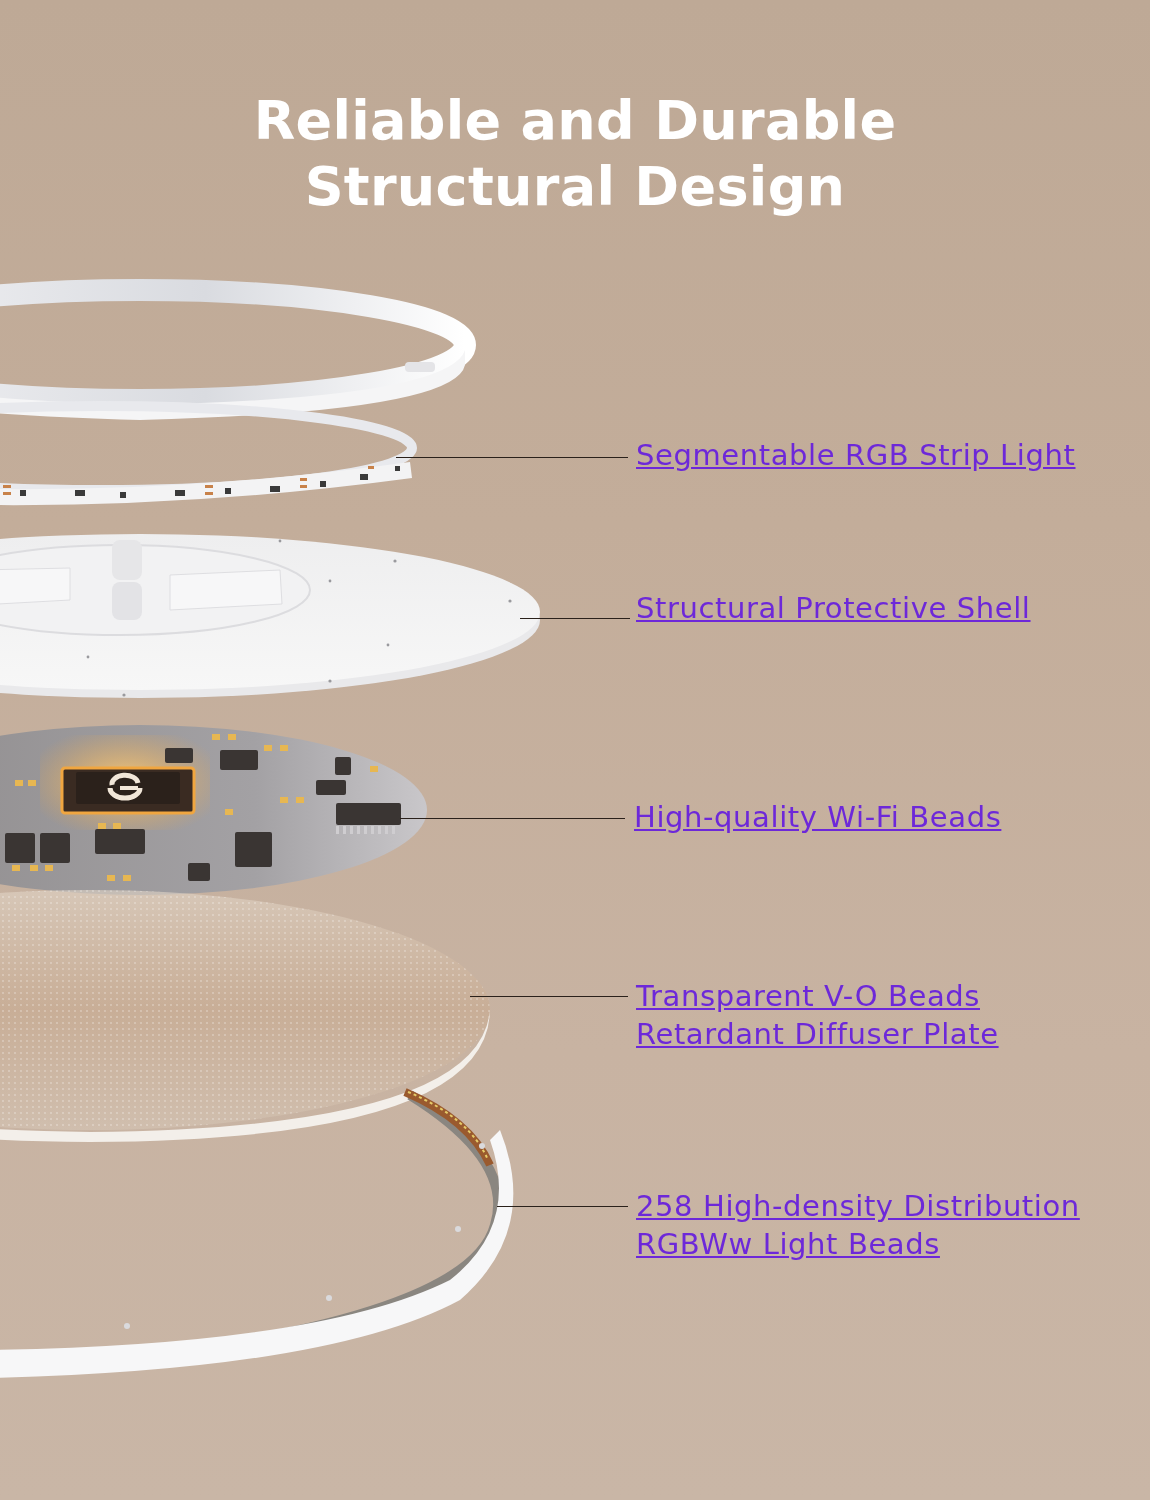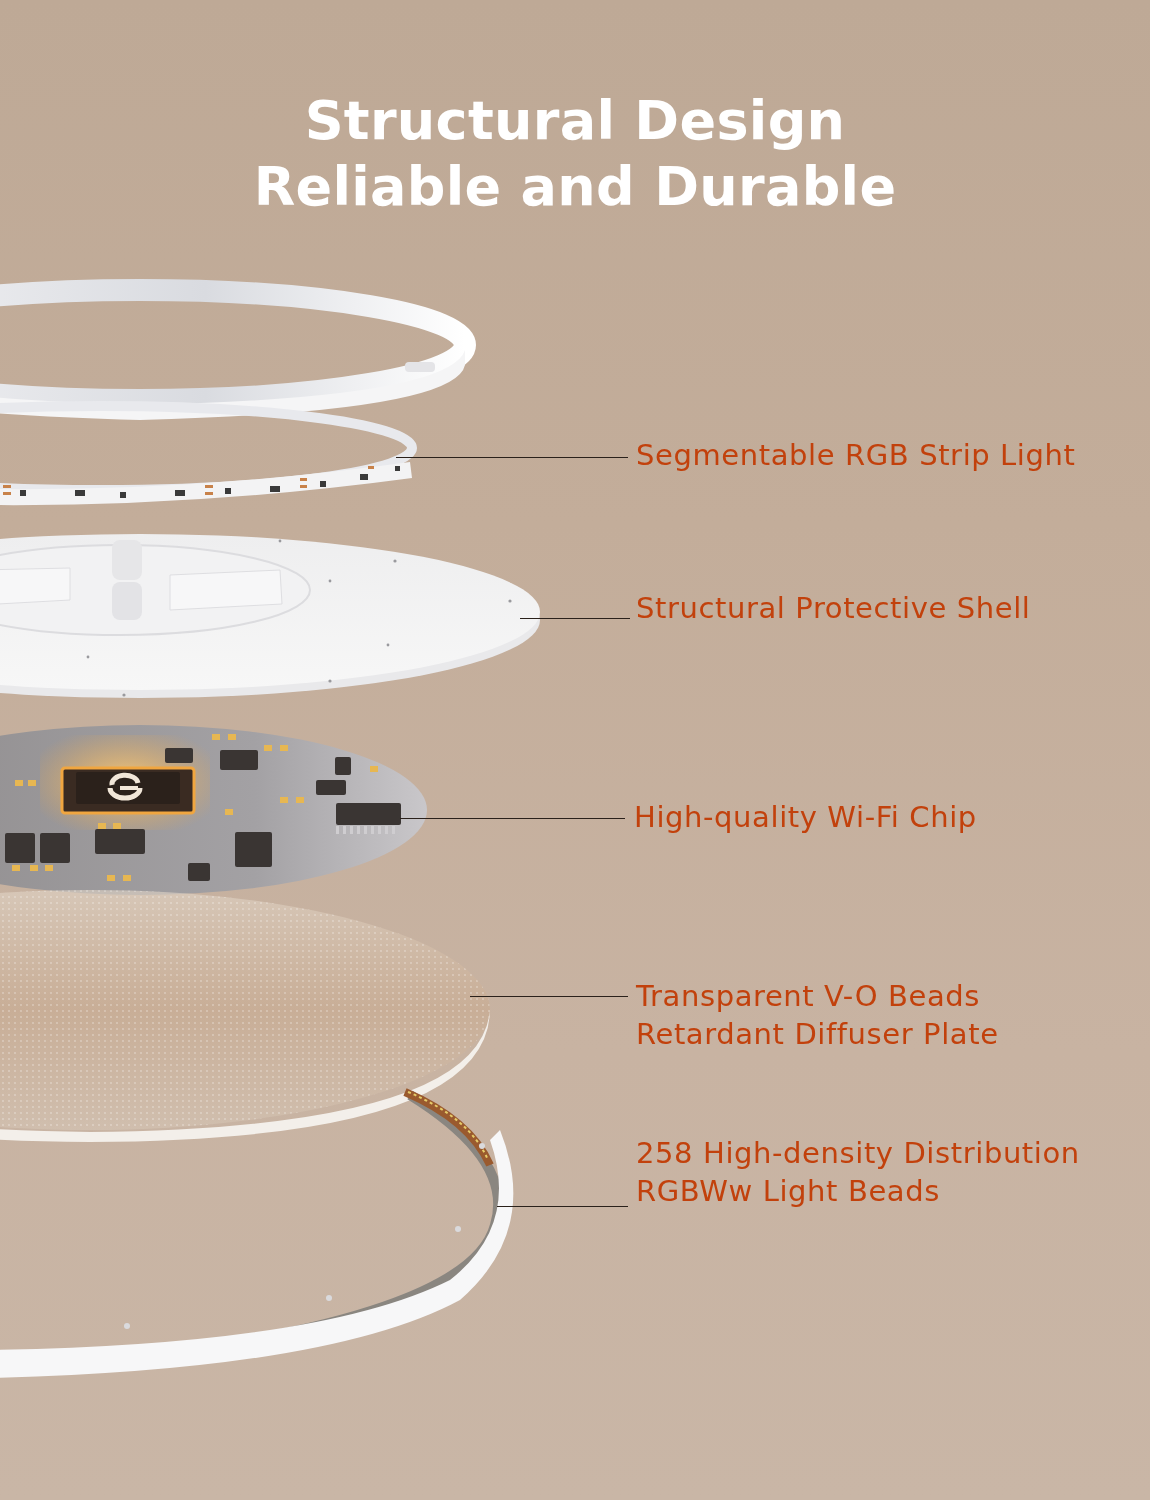--- a/index.html
+++ b/index.html
@@ -12,31 +12,31 @@
     position: absolute; left: 0; width: 1150px; top: 88px;
     text-align: center; color: #ffffff; font-weight: bold;
     font-size: 54px; line-height: 66px; letter-spacing: 0.3px;
     font-family: "DejaVu Sans", "Liberation Sans", sans-serif;
   }
   .title div { display: block; }
   .illus { position: absolute; left: 0; top: 0; width: 1150px; height: 1500px; }
   .callout { position: absolute; }
   .callout .line { position: absolute; height: 1px; background: #2a211b; }
   .callout .label {
-    position: absolute; color: #c2410c; font-size: 29px; line-height: 38px;
+    position: absolute; color: #6d28d9; font-size: 29px; line-height: 38px;
     font-family: "DejaVu Sans", "Liberation Sans", sans-serif; font-weight: normal;
-    letter-spacing: 0.6px; white-space: nowrap;
+    letter-spacing: 0.6px; white-space: nowrap; text-decoration: underline;
   }
 </style>
 </head>
 <body>
 
 <div class="title">
+  <div>Reliable and Durable</div>
   <div>Structural Design</div>
-  <div>Reliable and Durable</div>
 </div>
 
 <svg class="illus" viewBox="0 0 1150 1500" xmlns="http://www.w3.org/2000/svg">
   <defs>
     <linearGradient id="ringGrad" x1="0" y1="0" x2="1" y2="0">
       <stop offset="0" stop-color="#f4f4f6"></stop>
       <stop offset="0.6" stop-color="#d9dbe0"></stop>
       <stop offset="1" stop-color="#ffffff"></stop>
     </linearGradient>
     <linearGradient id="shellGrad" x1="0" y1="0" x2="0" y2="1">
@@ -198,31 +198,31 @@
 <div class="callout">
   <div class="line" style="left:520px; top:618px; width:110px;"></div>
   <div class="label" style="left:636px; top:589px;">
     <div>Structural Protective Shell</div>
   </div>
 </div>
 
 <div class="callout">
   <div class="line" style="left:400px; top:818px; width:225px;"></div>
   <div class="label" style="left:634px; top:798px;">
-    <div>High-quality Wi-Fi Chip</div>
+    <div>High-quality Wi-Fi Beads</div>
   </div>
 </div>
 
 <div class="callout">
   <div class="line" style="left:470px; top:996px; width:158px;"></div>
   <div class="label" style="left:636px; top:977px;">
     <div>Transparent V-O Beads</div>
     <div>Retardant Diffuser Plate</div>
   </div>
 </div>
 
 <div class="callout">
   <div class="line" style="left:497px; top:1206px; width:131px;"></div>
-  <div class="label" style="left:636px; top:1134px;">
+  <div class="label" style="left:636px; top:1187px;">
     <div>258 High-density Distribution</div>
     <div>RGBWw Light Beads</div>
   </div>
 </div>
 
 </body></html>

